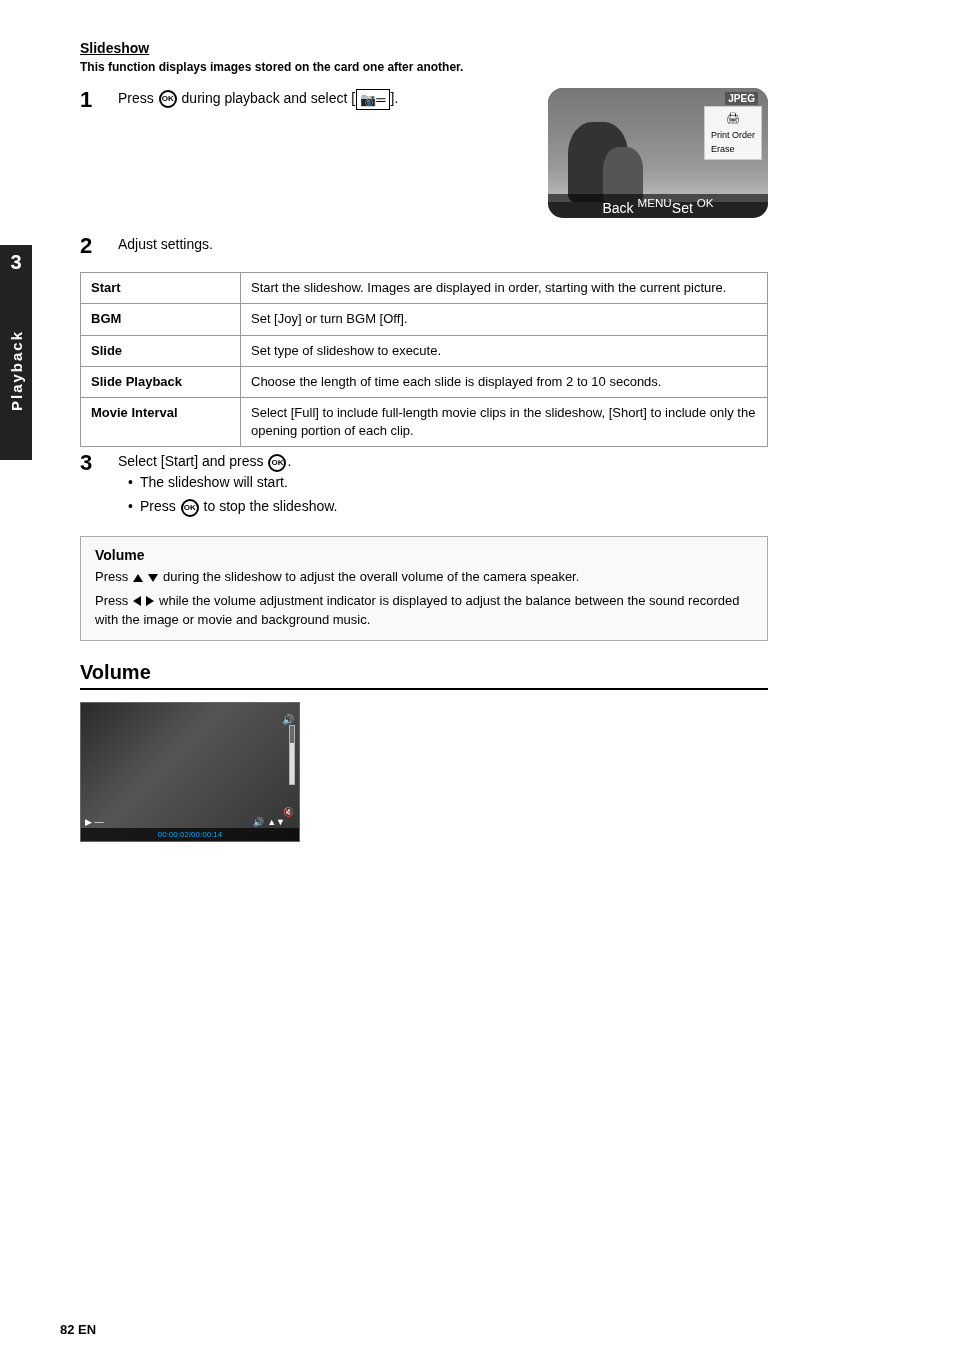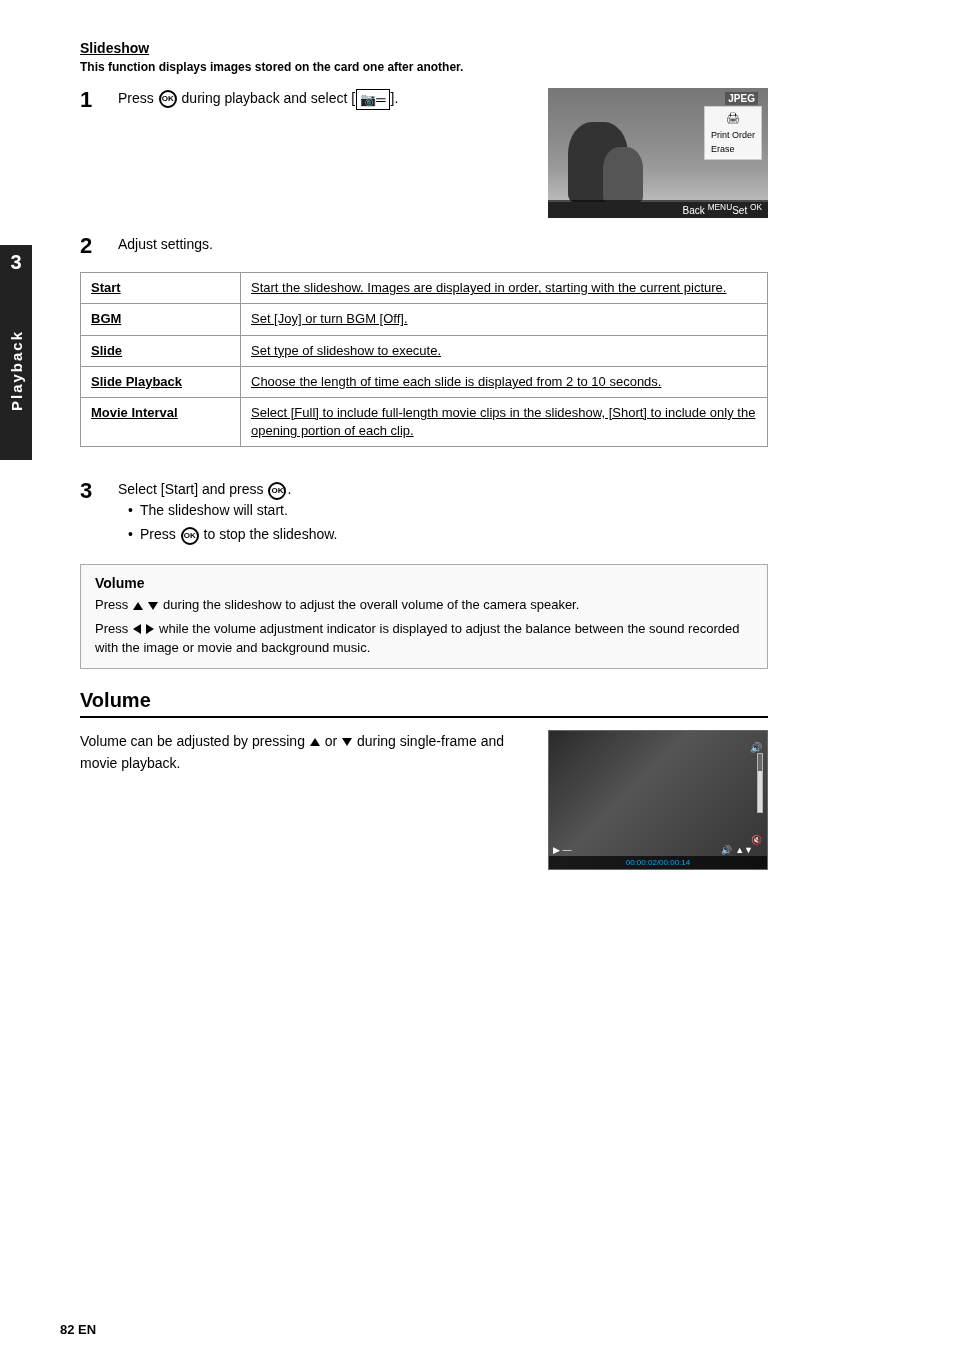--- a/index.html
+++ b/index.html
@@ -89,20 +89,21 @@
       line-height: 1.5;
     }
 
     
     .camera-lcd {
       width: 220px;
       height: 130px;
       background: #555;
       position: relative;
       overflow: hidden;
+      border-radius: 15px;
     }
 
     .camera-lcd .jpeg-label {
       position: absolute;
       top: 4px;
       right: 10px;
       color: #fff;
       font-size: 10px;
       font-weight: bold;
       background: rgba(0,0,0,0.3);
@@ -132,33 +133,32 @@
       font-size: 9px;
     }
 
     .camera-lcd .bottom-bar {
       position: absolute;
       bottom: 0;
       left: 0;
       right: 0;
       background: rgba(0,0,0,0.6);
       display: flex;
-      justify-content: flex-end;
+      justify-content: center;
       padding: 2px 6px;
-      font-size: 10px;
+      font-size: 14px;
       color: #fff;
     }
 
     
     .settings-table {
       width: 100%;
       border-collapse: collapse;
-      margin-bottom: 32px;
+      margin-bottom: 4px;
       margin-top: 8px;
-      text-decoration: underline;
     }
 
     .settings-table td {
       border: 1px solid #999;
       padding: 6px 10px;
       font-size: 13px;
       vertical-align: top;
       line-height: 1.4;
     }
 
@@ -516,27 +516,20 @@
       <span>Press</span>
       <span class="triangle-left"></span>
       <span class="triangle-right"></span>
       <span> while the volume adjustment indicator is displayed to adjust the balance between the sound recorded with the image or movie and background music.</span>
     </div>
   </div>
 
   <div style="margin-top: 20px;">
     <div class="volume-section-title">Volume</div>
     <div class="volume-section-row">
-      <div class="volume-text">
-        <span>Volume can be adjusted by pressing</span>
-        <span class="triangle-up"></span>
-        <span> or</span>
-        <span class="triangle-down"></span>
-        <span> during single-frame and movie playback.</span>
-      </div>
 
       <div class="volume-lcd">
         <div class="vol-image-bg"></div>
 
         <div class="vol-icon">🔊</div>
         <div class="vol-bar">
           <div class="vol-bar-fill"></div>
         </div>
         <div class="vol-mute">🔇</div>
 

